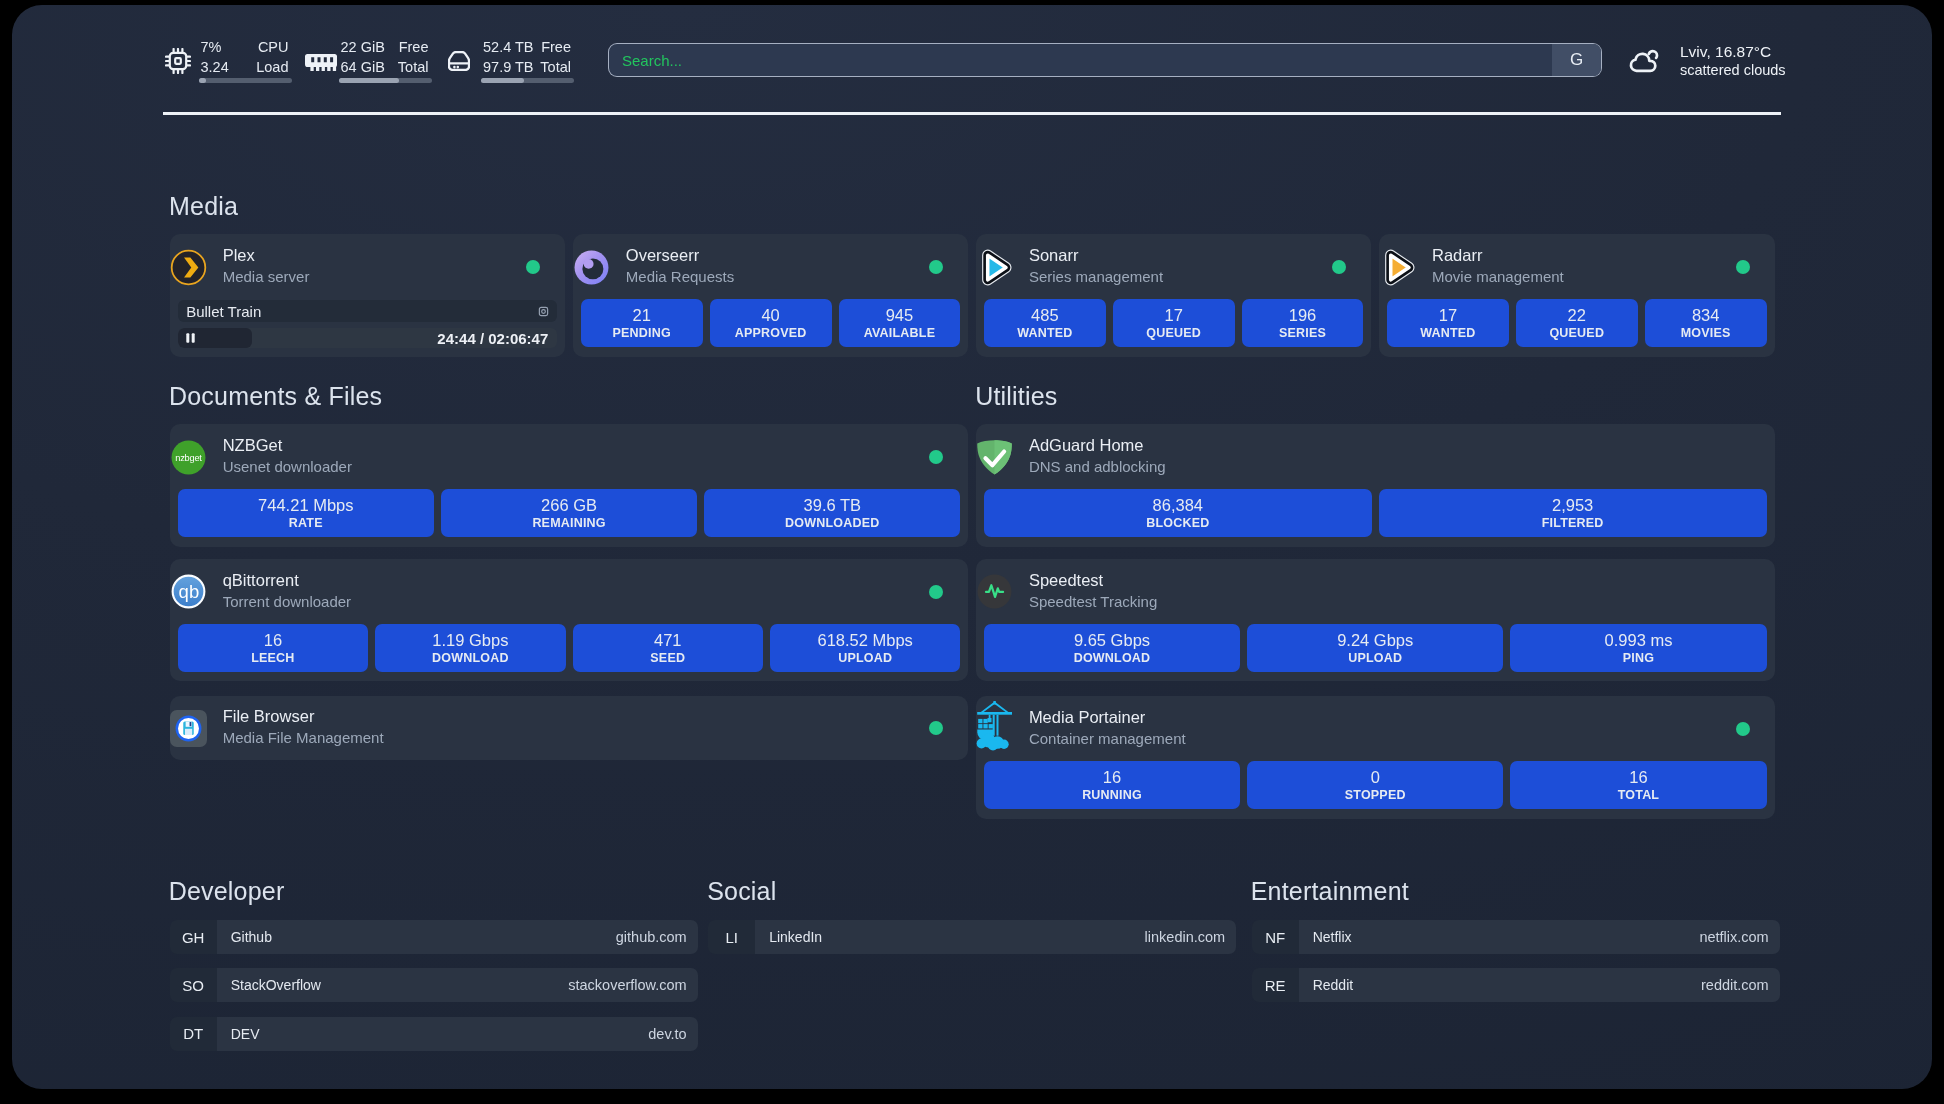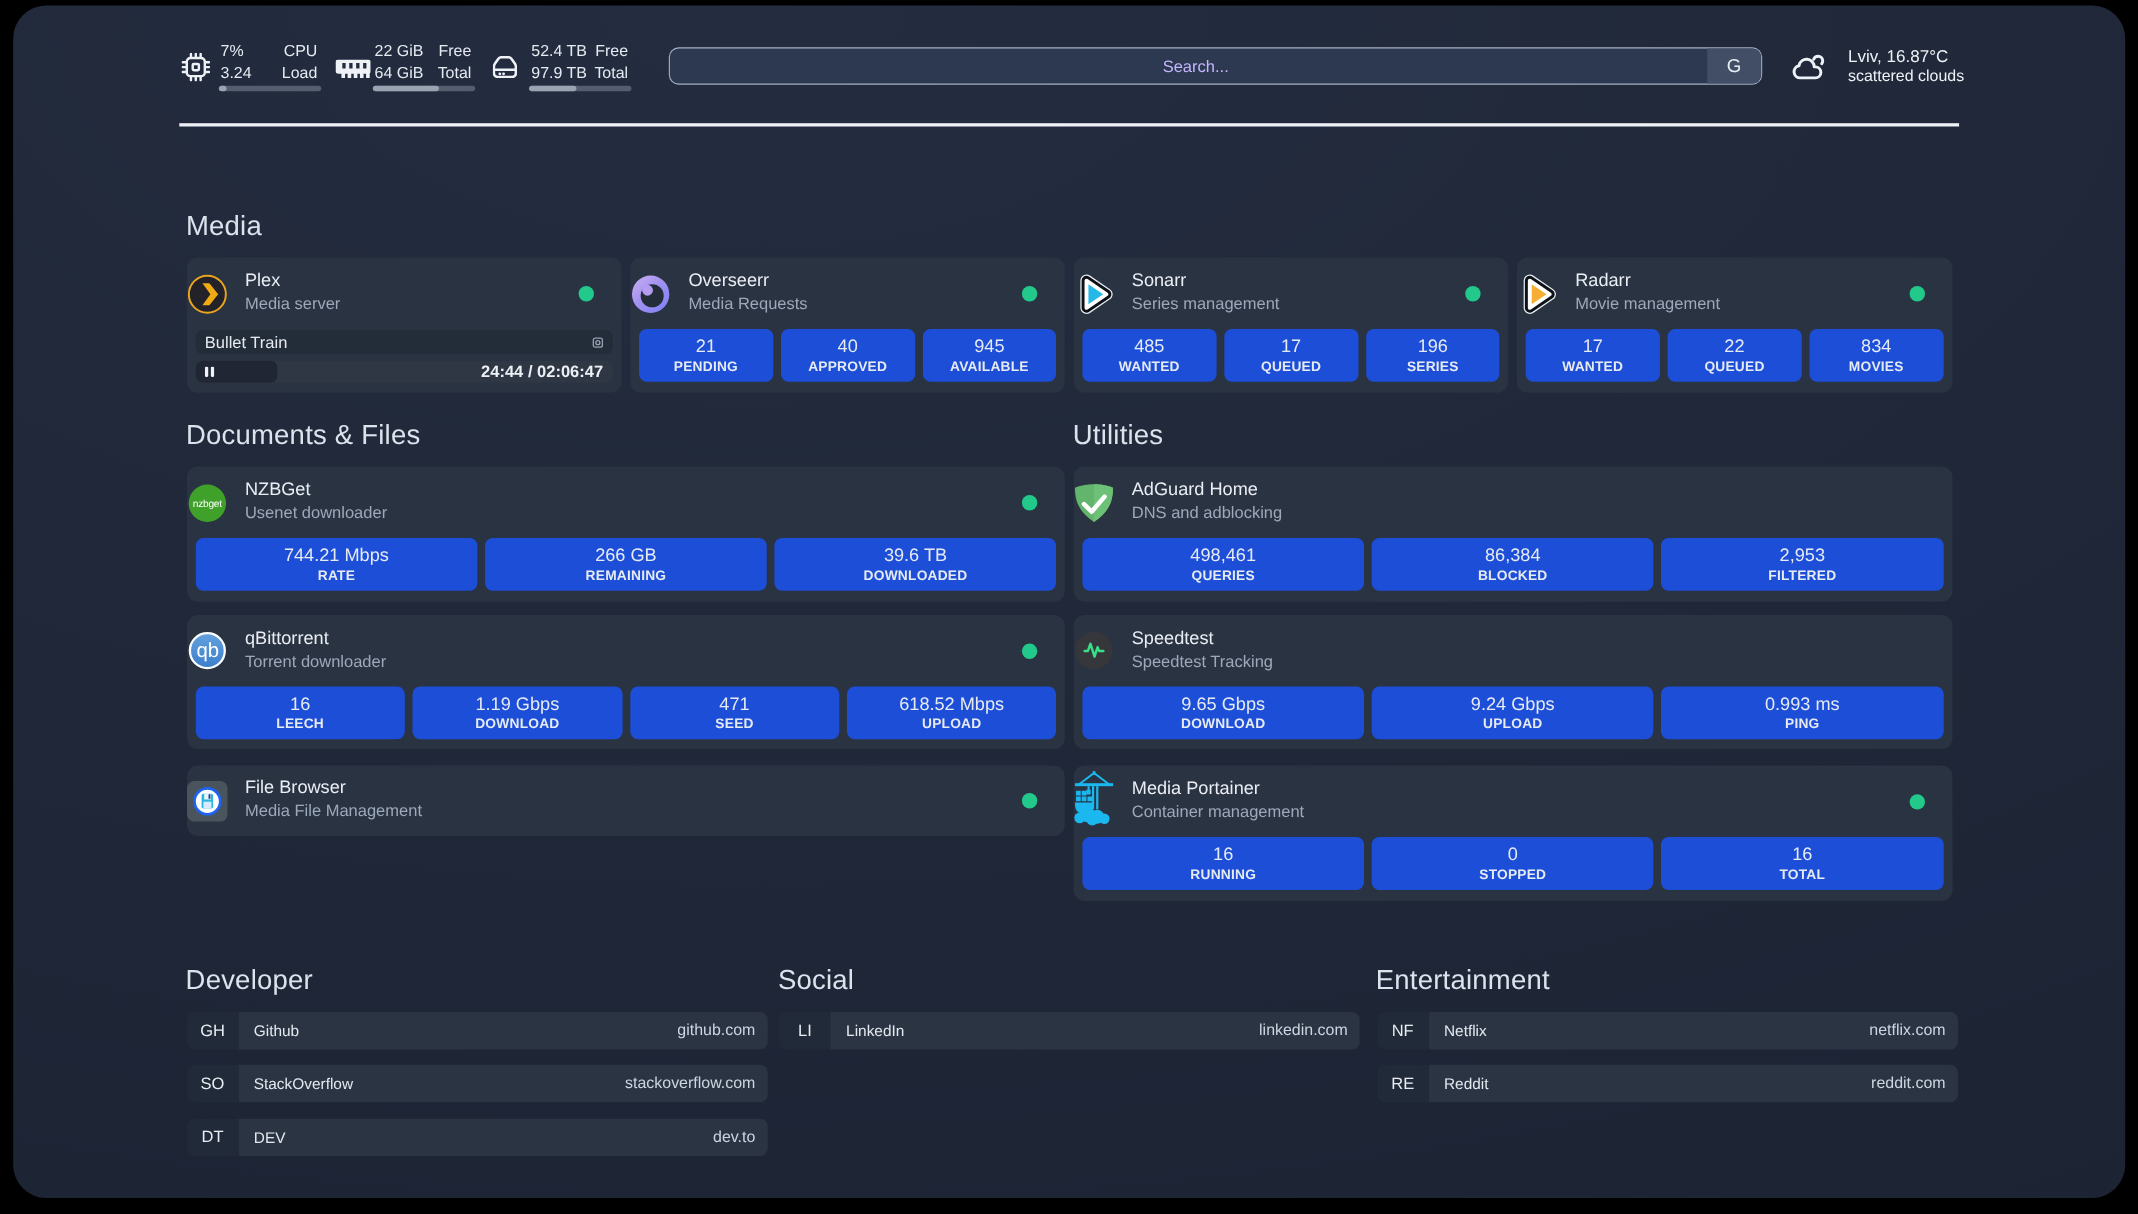--- a/index.html
+++ b/index.html
@@ -18,21 +18,21 @@
   .res > svg { position:absolute; top:12.3px; left:0; }
   .rw { position:absolute; left:34px; width:93px; top:1.8px; }
   .rline { display:flex; justify-content:space-between; font-size:14.5px; color:#e6ebf2; line-height:19.9px; padding:0 3px 0 2px; }
   .rbar { position:relative; margin-top:0.6px; height:5px; border-radius:2.5px; background:#545e6f; }
   .rbar i { position:absolute; left:0; top:0; bottom:0; border-radius:2.5px; background:#9aa3b2; }
   #res-cpu { left:1.5px; }
   #res-mem { left:141.5px; }
   #res-disk { left:285px; }
   .search { position:absolute; left:445px; top:7px; width:994px; height:34px; border:1.5px solid rgba(196,206,222,.8);
             border-radius:9px; background:#2d3950; display:flex; align-items:center; }
-  .search .ph { flex:1; padding-left:13px; color:#c4b5fd; font-size:15px;text-align:center; }
+  .search .ph { flex:1; padding-left:13px; color:#22c55e; font-size:15px; }
   .search .g { width:49px; height:100%; background:#414e66; border-radius:0 7.5px 7.5px 0; color:#e8edf4;
                font-size:17px; font-weight:500; display:flex; align-items:center; justify-content:center; }
   .weather { position:absolute; right:1px; top:6.5px; display:flex; }
   .weather svg { margin-top:3.3px; }
   .weather .wt { margin-left:20px; width:100px; white-space:nowrap; color:#eef2f7; font-size:14.5px; line-height:18.6px; }
   .weather .wt b { font-size:15.5px; font-weight:500;text-align:center; }
 
   .sep { position:absolute; left:0; top:107px; width:1618px; height:2.5px; background:#eef2f7; border:0; }
 
   
@@ -382,24 +382,20 @@
           <path d="M24 1.5c8.3 0 17 1.4 22.4 4.3 0 12.5-2.4 27.1-22.4 40.4C4 32.9 1.6 18.3 1.6 5.8 7 2.9 15.7 1.5 24 1.5z" fill="#63b46c"></path>
           <path d="M24 1.5c8.3 0 17 1.4 22.4 4.3 0 12.5-2.4 27.1-22.4 40.4z" fill="#6cc176"></path>
           <path d="M12.3 25l9 9 15.2-17.8" fill="none" stroke="#fff" stroke-width="5.4" stroke-linecap="round" stroke-linejoin="round"></path>
         </svg>
         <div class="ctext">
               <div class="t">AdGuard Home</div>
               <div class="s">DNS and adblocking</div>
             </div>
       </div>
       <div class="stats">
-        <div class="stat">
-              <div class="v">498,461</div>
-              <div class="l">QUERIES</div>
-            </div>
         <div class="stat">
               <div class="v">86,384</div>
               <div class="l">BLOCKED</div>
             </div>
         <div class="stat">
               <div class="v">2,953</div>
               <div class="l">FILTERED</div>
             </div>
       </div>
     </div>

